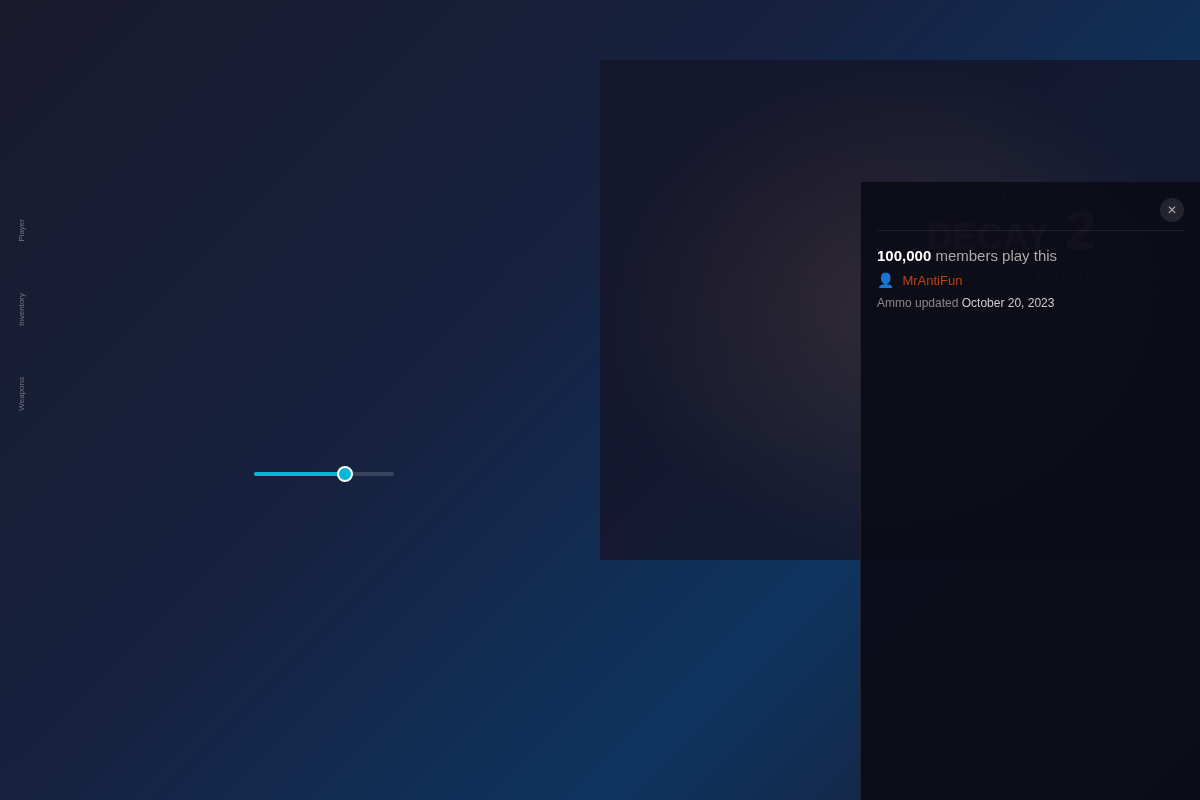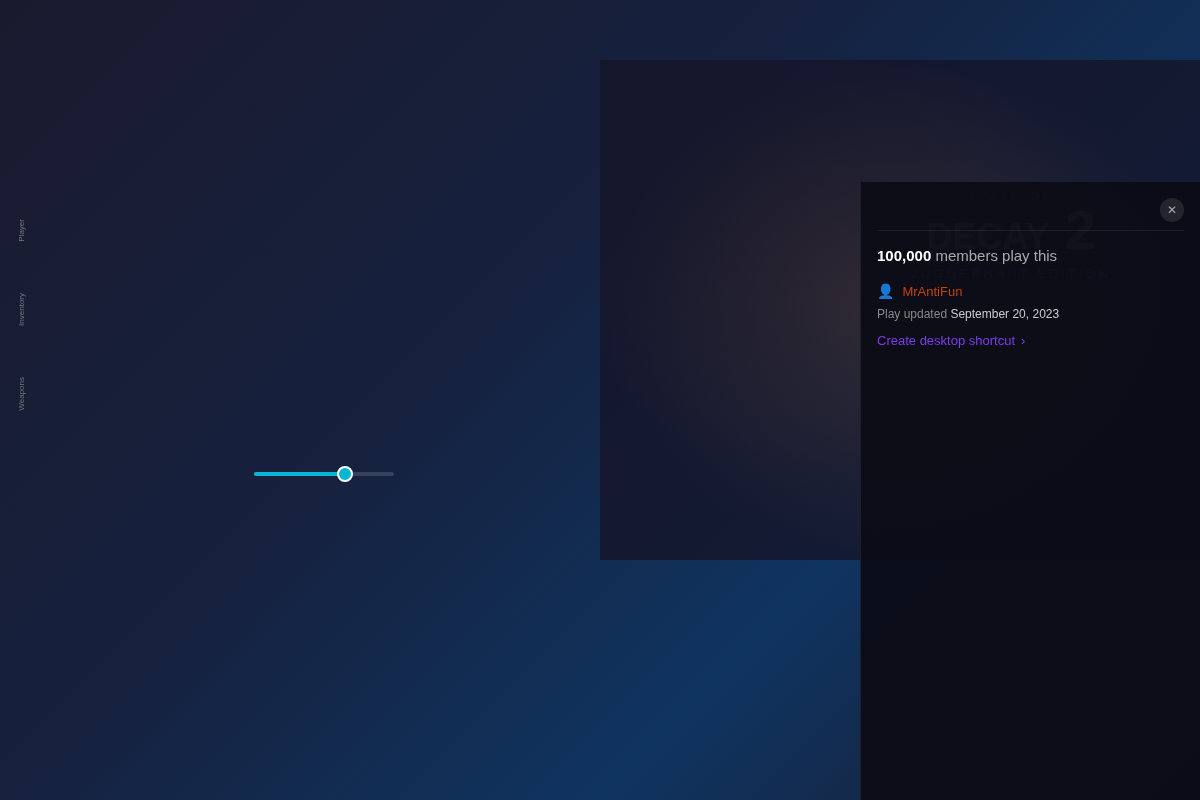--- a/index.html
+++ b/index.html
@@ -623,21 +623,21 @@
       color: #aaa;
       cursor: pointer;
       display: flex;
       align-items: center;
       justify-content: center;
       font-size: 12px;
     }
 
     .members-count {
       font-size: 15px;
-      margin-bottom: 19px;
+      margin-bottom: 8px;
     }
 
     .members-count .count {
       font-weight: 700;
       color: #fff;
     }
 
     .members-count .label {
       color: #aaa;
     }
@@ -1053,24 +1053,20 @@
         <span class="label"> </span>
         <span class="label">members play this</span>
       </div>
 
       <div class="author-row">
         <span class="author-icon">👤</span>
         <span class="author-name">MrAntiFun</span>
       </div>
 
       <div class="last-updated">
-        <span>Play updated</span>
-        <span class="date"> <span>September 20, 2023</span></span>
-      </div>
-
-      <div class="shortcut-link">
-        <span>Create desktop shortcut</span>
-        <span>›</span>
-      </div>
+        <span>Ammo updated</span>
+        <span class="date"> <span>October 20, 2023</span></span>
+      </div>
+
     </div>
 
   </div>
 </div>
 
 </body></html>

